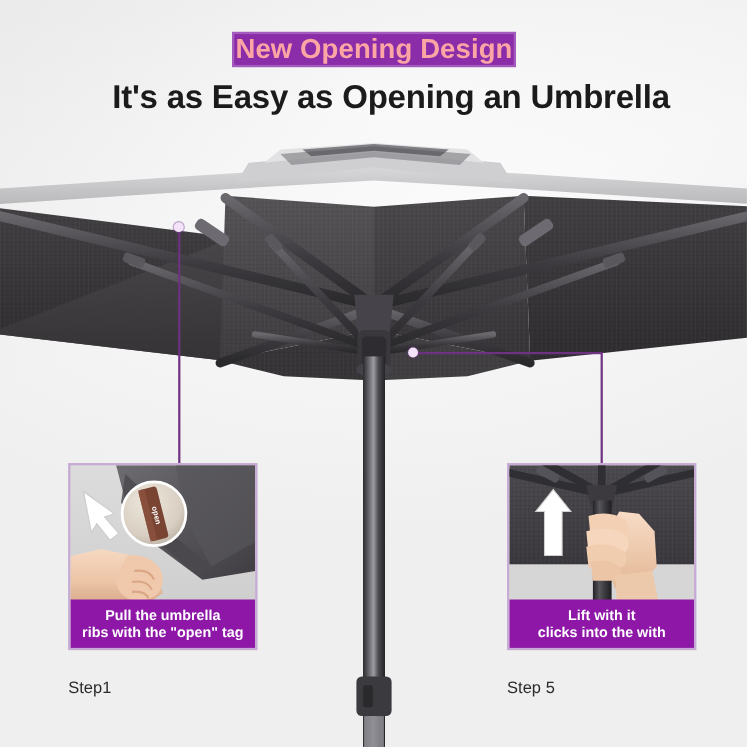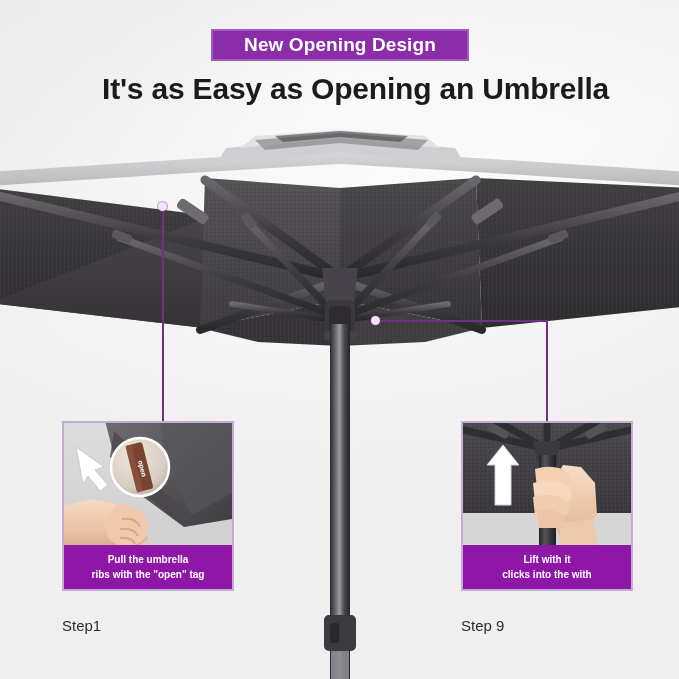--- a/index.html
+++ b/index.html
@@ -25,21 +25,21 @@
 
   
   #header { position:absolute; left:0; top:0; width:679px; height:128px; }
   #badge {
     position:absolute; left:211px; top:29px; width:258px; height:32px;
     background:#8B2CA8;
     border:2px solid #a35cbd;
     display:flex; align-items:center; justify-content:center;
   }
   #badge-label {
-    color:#ffffff; font-size:19px; font-weight:bold; letter-spacing:.1px;
+    color:#fca5a5; font-size:25px; font-weight:bold; letter-spacing:.1px;
     white-space:nowrap;
   }
   #headline {
     position:absolute; left:16px; top:72px; width:679px;
     text-align:center; color:#1b1b1b;
     font-size:30px; font-weight:bold; letter-spacing:-.2px;
     white-space:nowrap;
   }
 
   
@@ -69,21 +69,21 @@
   #callout-left  { left:62px;  top:421px; }
   #callout-right { left:461px; top:421px; }
 
   .callout-photo {
     position:absolute; left:0; top:0; width:100%; height:126px;
     overflow:hidden;
   }
   .callout-caption {
     position:absolute; left:0; bottom:0; width:100%; height:44px;
     background:#8E17A8;
-    color:#fff; font-size:10px; font-weight:bold; line-height:15px;
+    color:#fff; font-size:13px; font-weight:bold; line-height:15px;
     display:flex; flex-direction:column; align-items:center; justify-content:center;
     text-align:center;
   }
   .callout-caption span { display:block; white-space:nowrap; }
 
   
   .step-label {
     position:absolute; top:617px; width:172px; text-align:left;
     font-size:15px; color:#2b2b2b;
   }
@@ -354,14 +354,14 @@
         </g>
       </svg>
     </div>
     <div class="callout-caption">
       <span>Lift with it</span>
       <span>clicks into the with</span>
     </div>
   </div>
 
   <div class="step-label" id="step-label-1">Step1</div>
-  <div class="step-label" id="step-label-2">Step 9</div>
+  <div class="step-label" id="step-label-2">Step 5</div>
 </div>
 
 </body></html>

